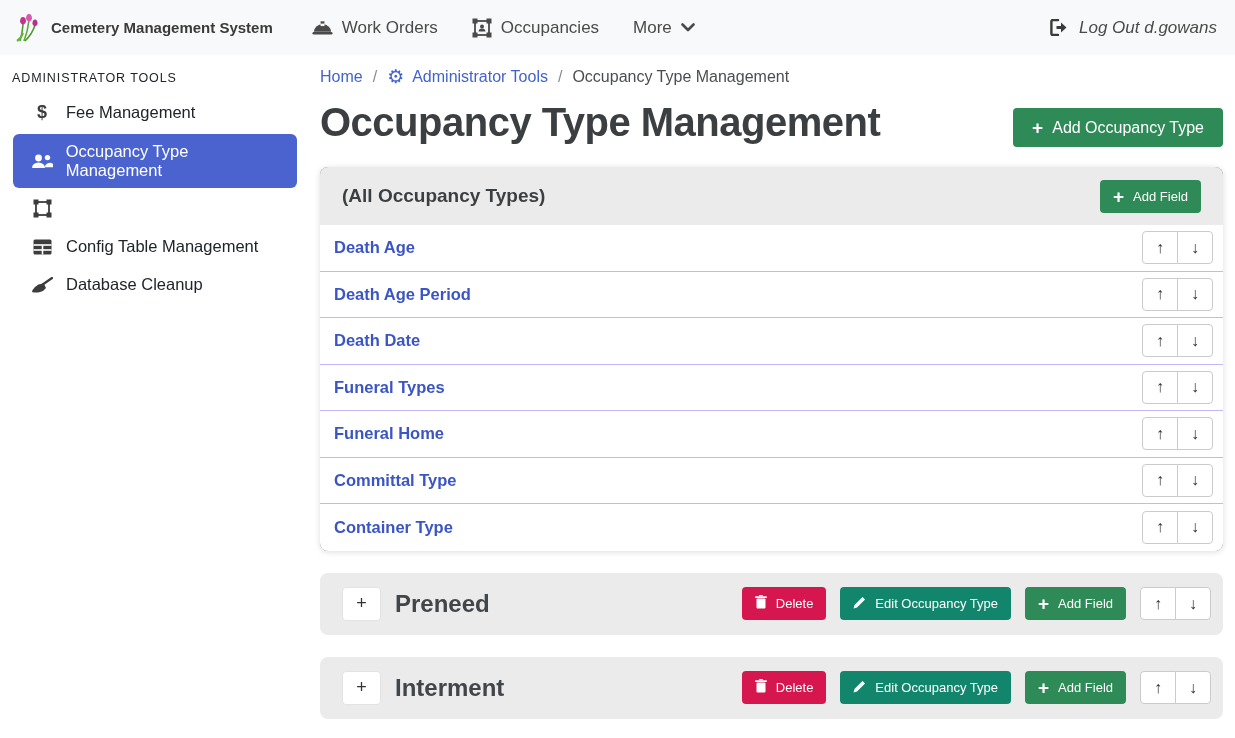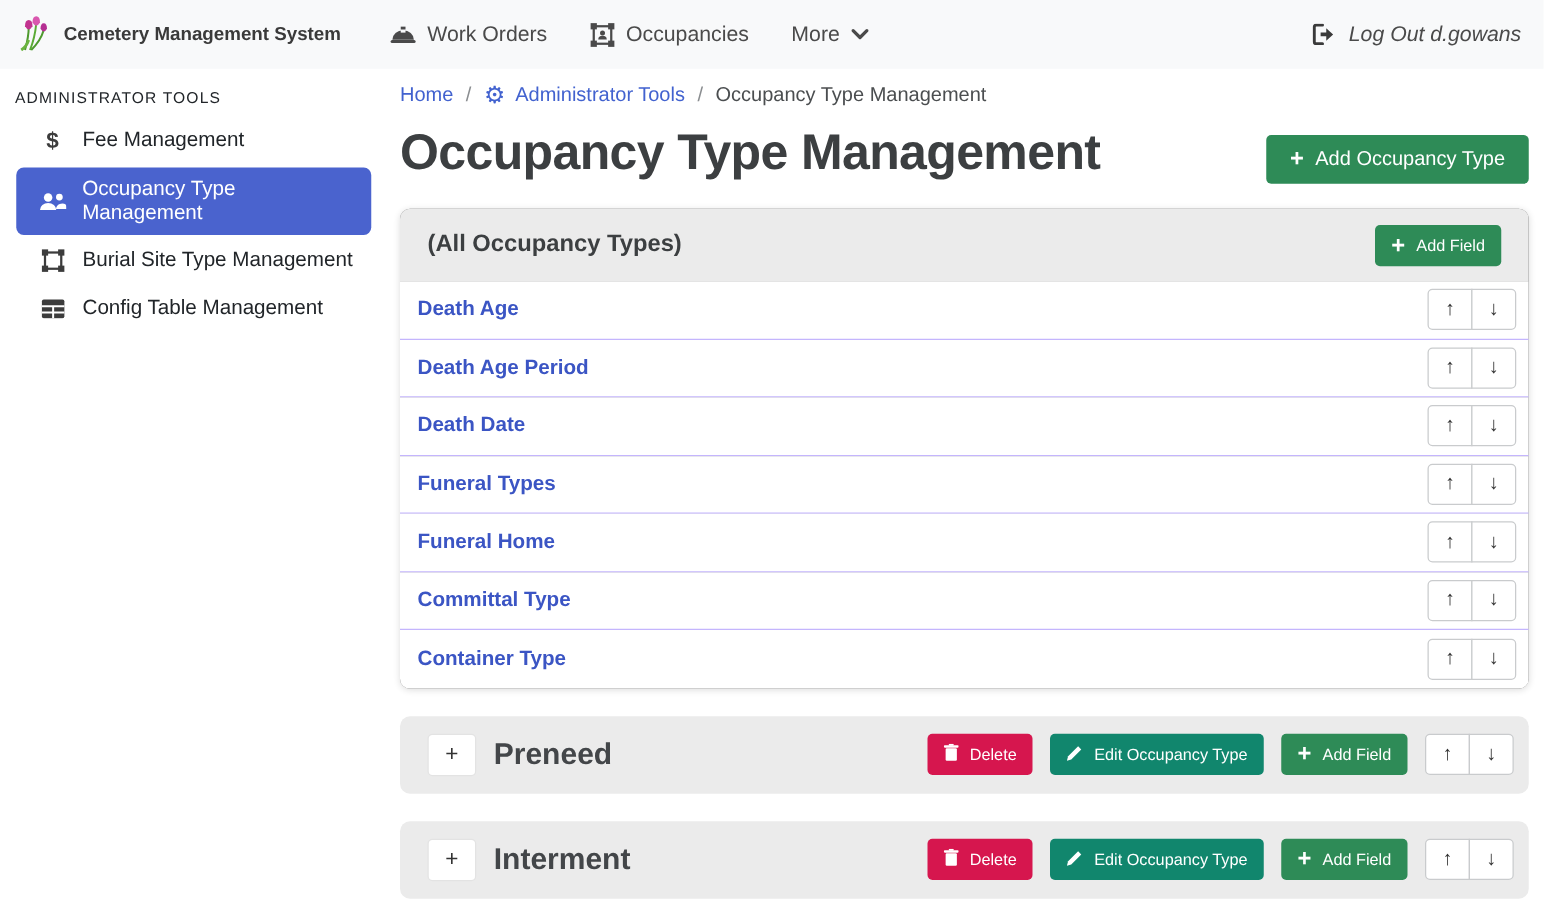--- a/index.html
+++ b/index.html
@@ -186,35 +186,43 @@
     <div class="sb-item">
       <span class="sb-icon">
         <svg width="19" height="19" viewBox="0 0 19 19">
           <rect x="3" y="3" width="13" height="13" fill="none" stroke="currentColor" stroke-width="1.8"></rect>
           <rect x="0.5" y="0.5" width="5" height="5" fill="currentColor"></rect>
           <rect x="13.5" y="0.5" width="5" height="5" fill="currentColor"></rect>
           <rect x="0.5" y="13.5" width="5" height="5" fill="currentColor"></rect>
           <rect x="13.5" y="13.5" width="5" height="5" fill="currentColor"></rect>
         </svg>
       </span>
-      <span>Burial Site Type Management</span>
     </div>
 
     <div class="sb-item">
       <span class="sb-icon">
         <svg width="19" height="16" viewBox="0 0 19 16">
           <rect x="0.5" y="0.5" width="18" height="15" rx="1.5" fill="currentColor"></rect>
           <line x1="0.5" y1="6" x2="18.5" y2="6" stroke="#fff" stroke-width="1.6"></line>
           <line x1="0.5" y1="11" x2="18.5" y2="11" stroke="#fff" stroke-width="1.6"></line>
           <line x1="9.5" y1="6" x2="9.5" y2="15.5" stroke="#fff" stroke-width="1.6"></line>
         </svg>
       </span>
       <span>Config Table Management</span>
     </div>
 
+    <div class="sb-item">
+      <span class="sb-icon">
+        <svg width="21" height="16" viewBox="0 0 21 16">
+          <line x1="10" y1="8" x2="20" y2="1" stroke="currentColor" stroke-width="2.2" stroke-linecap="round"></line>
+          <path d="M12 7 q-5 -1 -9 3 q-3 3 -3 5 q4 1 8 0 q4 -1 6 -4 z" fill="currentColor"></path>
+        </svg>
+      </span>
+      <span>Database Cleanup</span>
+    </div>
   </div>
 
   <div class="main">
 
     <div class="breadcrumb">
       <a class="crumb-link">Home</a>
       <span class="crumb-sep">/</span>
       <a class="crumb-link">
         <span class="gear-glyph">⚙</span>
         <span>Administrator Tools</span>

